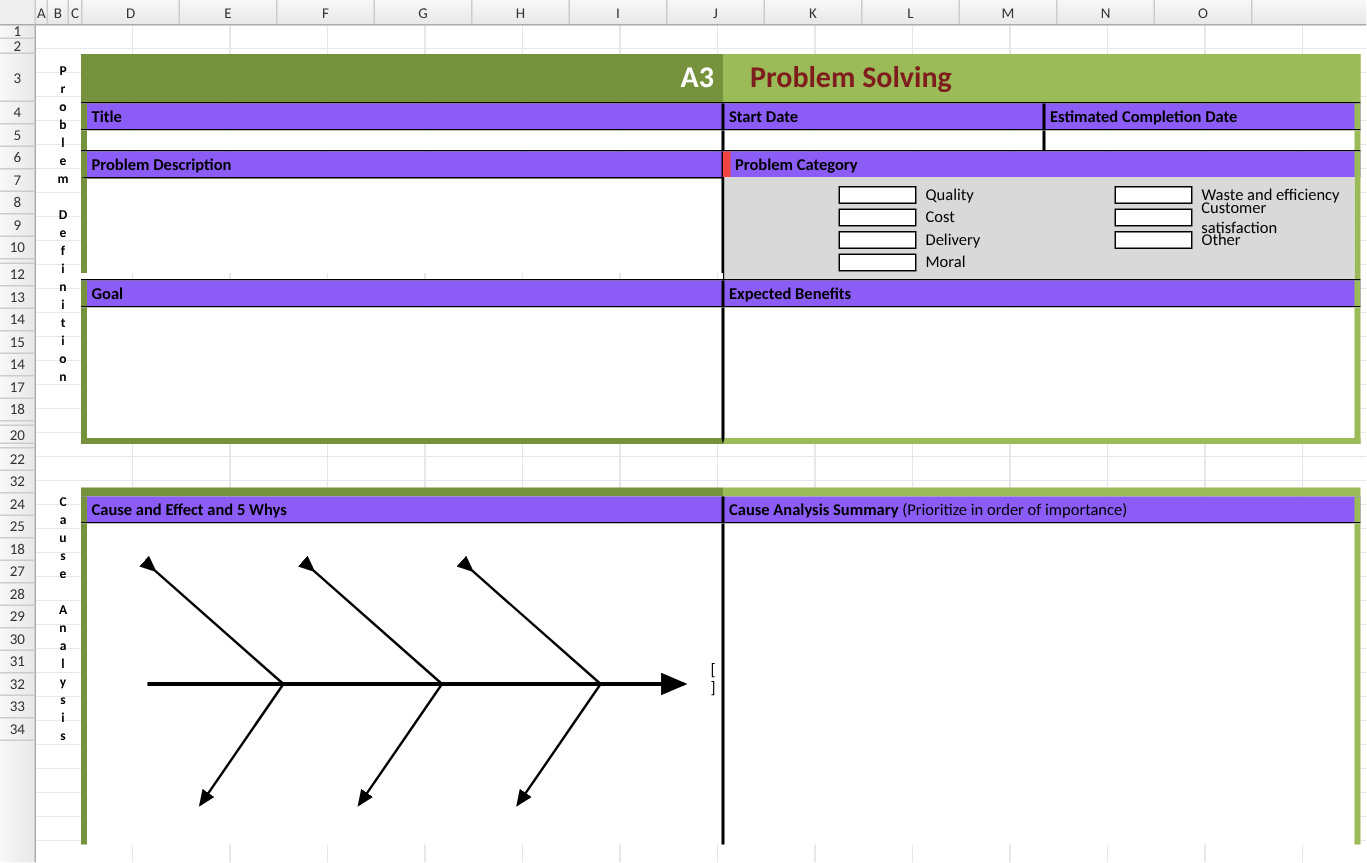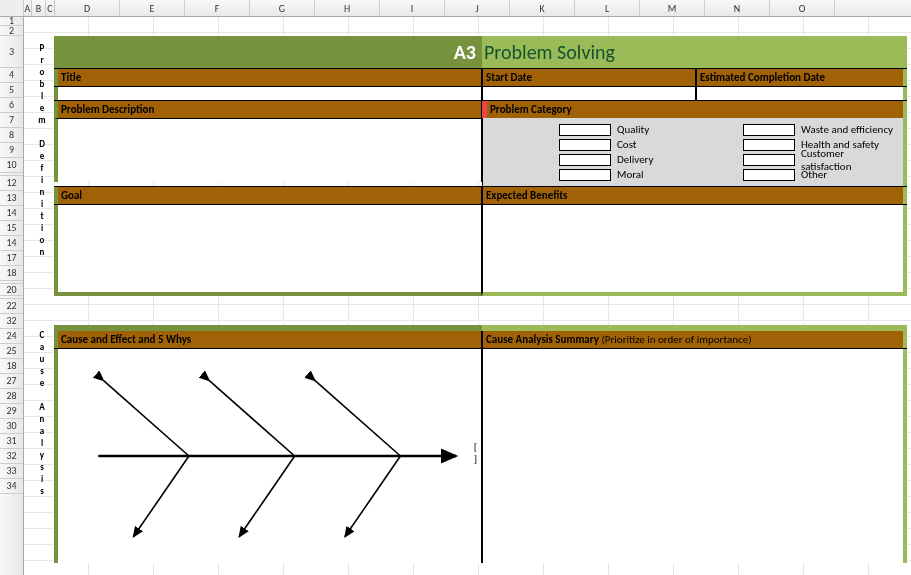--- a/index.html
+++ b/index.html
@@ -98,33 +98,33 @@
       color:#fff;
       font-size:20px;
       font-weight:bold;
       text-align:right;
       padding-right:6px;
       line-height:32px;
     }
     .banner-right {
       flex:1;
       background:#9bbb59;
-      color:#14532d;
+      color:#7f1d1d;
       font-size:20px;
-      font-weight:normal;
-      padding-left:2px;
+      font-weight:bold;
+      padding-left:18px;
       line-height:32px;
     }
     
     .section-row {
       display:flex;
       border-top:1px solid #000;
     }
     .cell-h {
-      background:#a16207;
+      background:#8b5cf6;
       font-weight:bold;
       font-size:11px;
       padding:2px 3px;
       border-left:1px solid #000;
       border-right:1px solid #000;
     }
     .cell-b {
       background:#fff;
       border-left:1px solid #000;
       border-right:1px solid #000;
@@ -317,24 +317,20 @@
                 <div class="pc-lbl">Moral</div>
               </div>
             </div>
           <div class="pc-col" id="pc2">
               <div class="pc-item">
                 <div class="pc-box"></div>
                 <div class="pc-lbl">Waste and efficiency</div>
               </div>
               <div class="pc-item">
                 <div class="pc-box"></div>
-                <div class="pc-lbl">Health and safety</div>
-              </div>
-              <div class="pc-item">
-                <div class="pc-box"></div>
                 <div class="pc-lbl">Customer satisfaction</div>
               </div>
               <div class="pc-item">
                 <div class="pc-box"></div>
                 <div class="pc-lbl">Other</div>
               </div>
             </div>
         </div>
       </div>
     </div>

